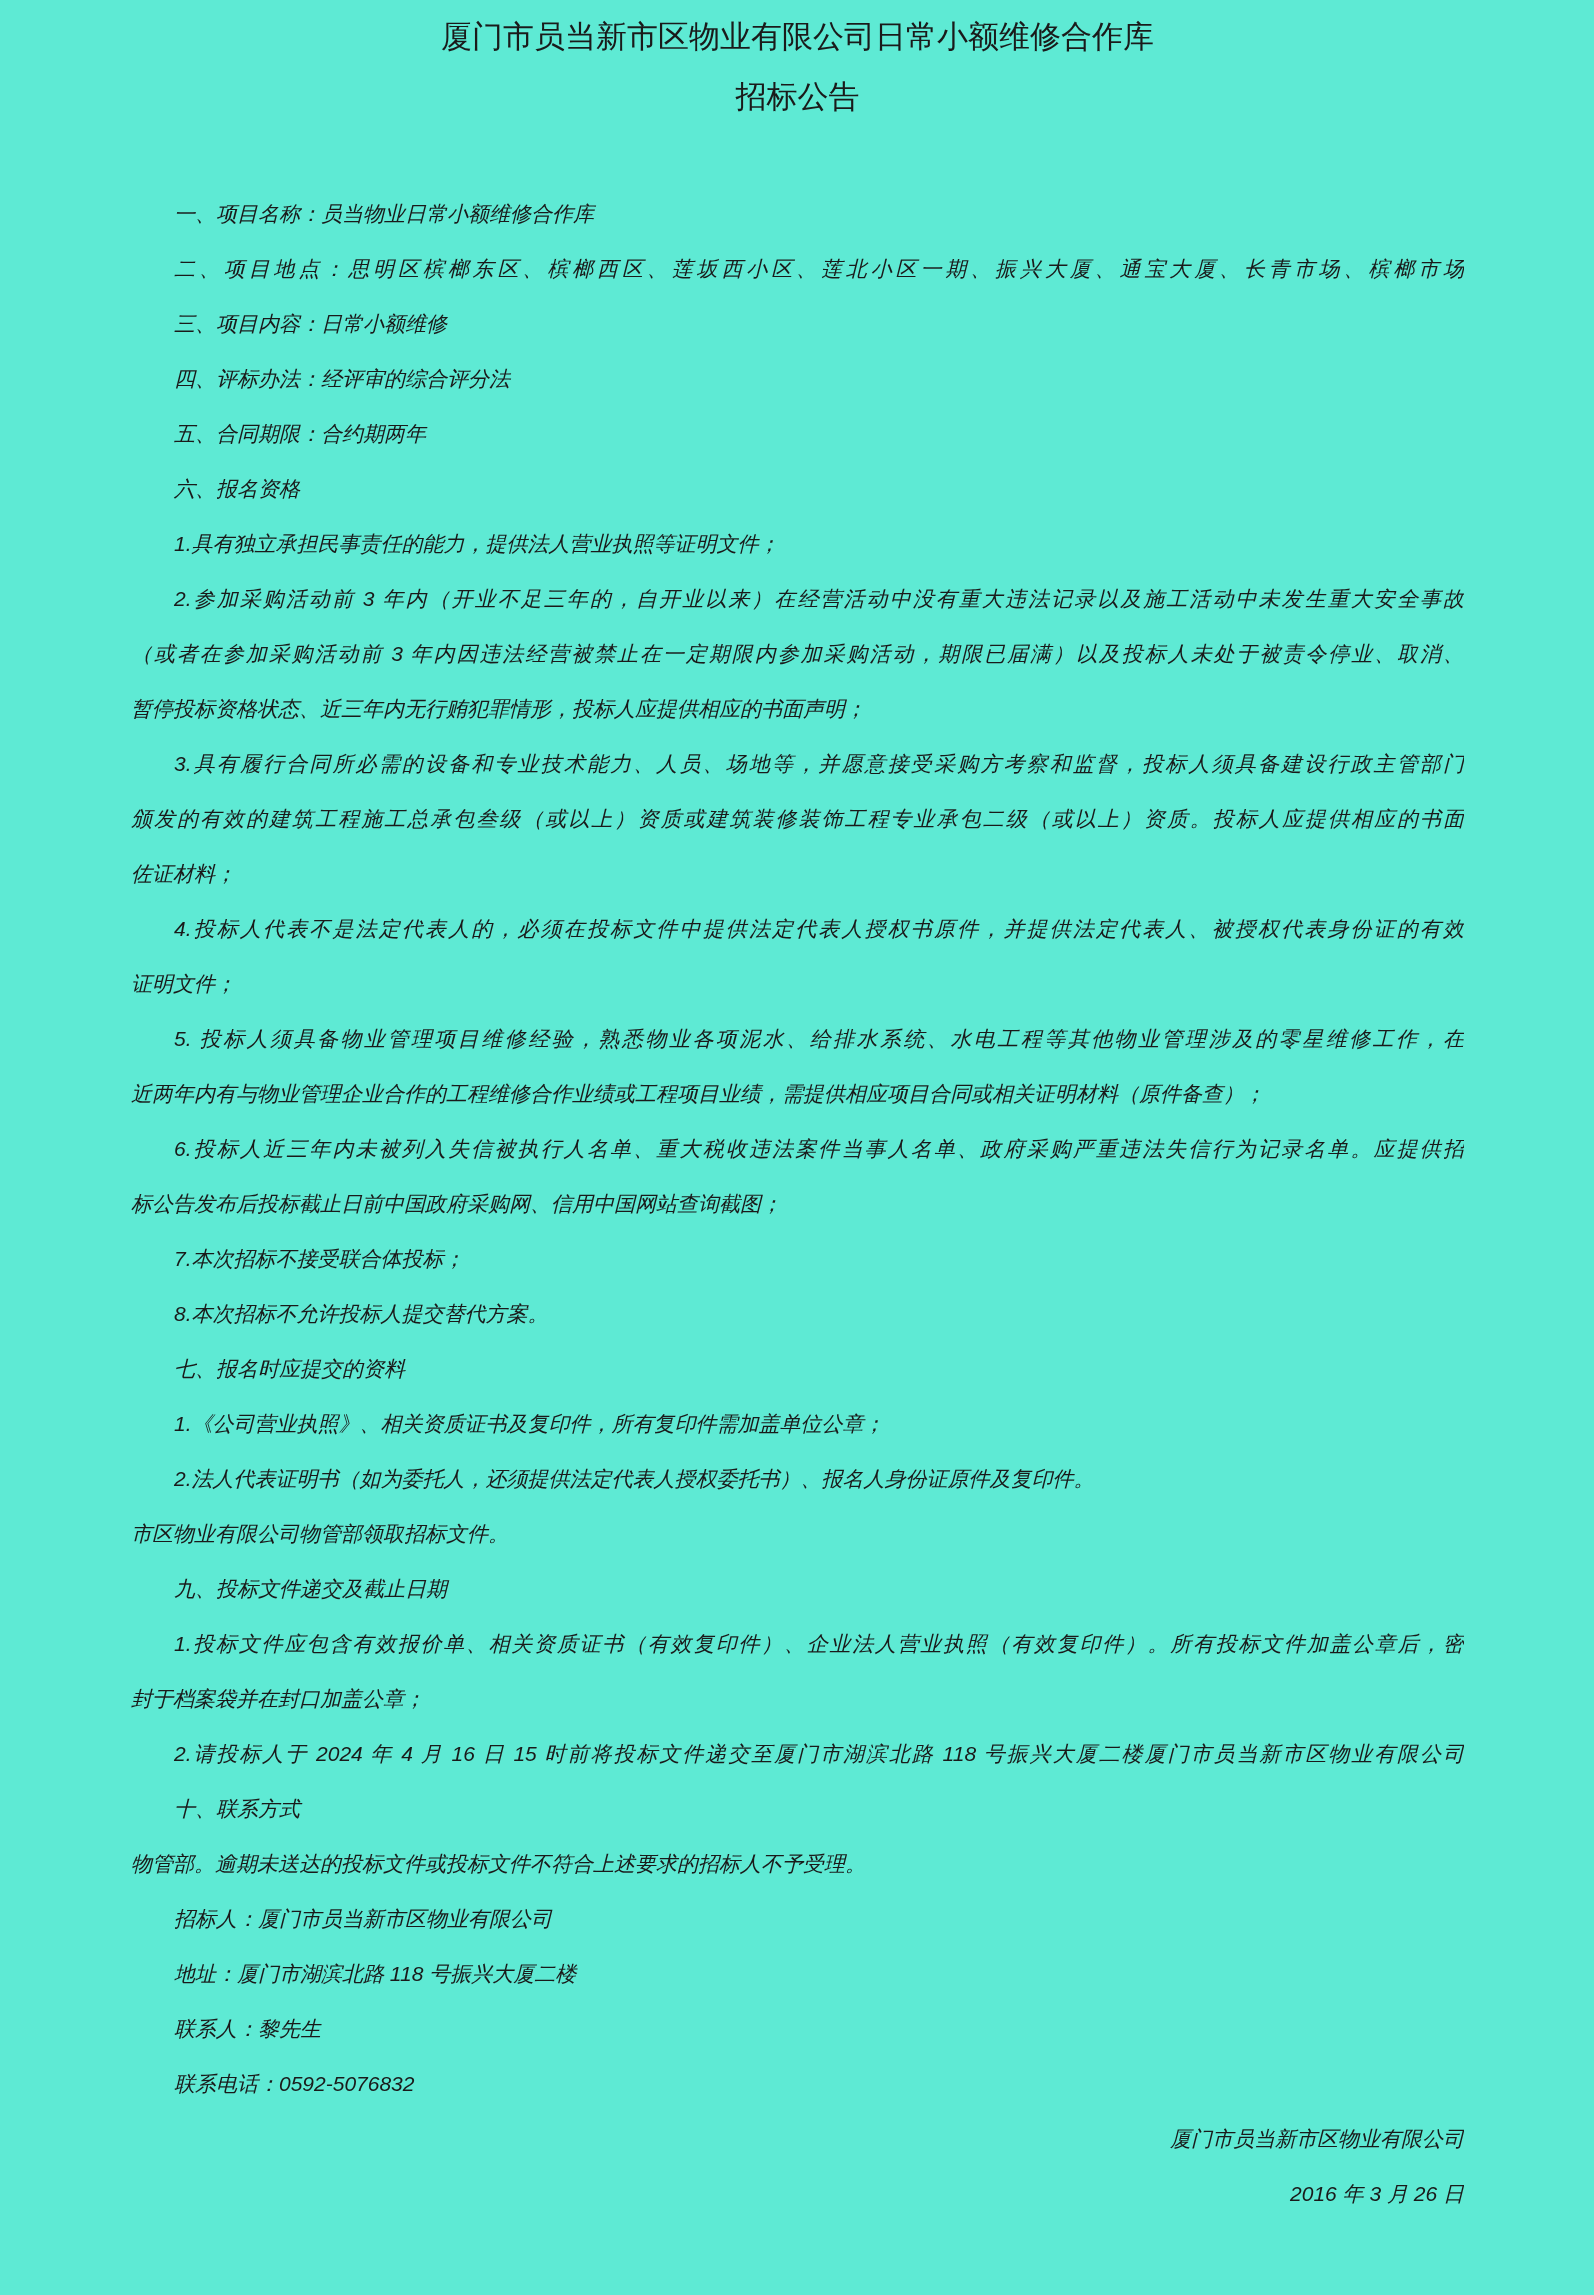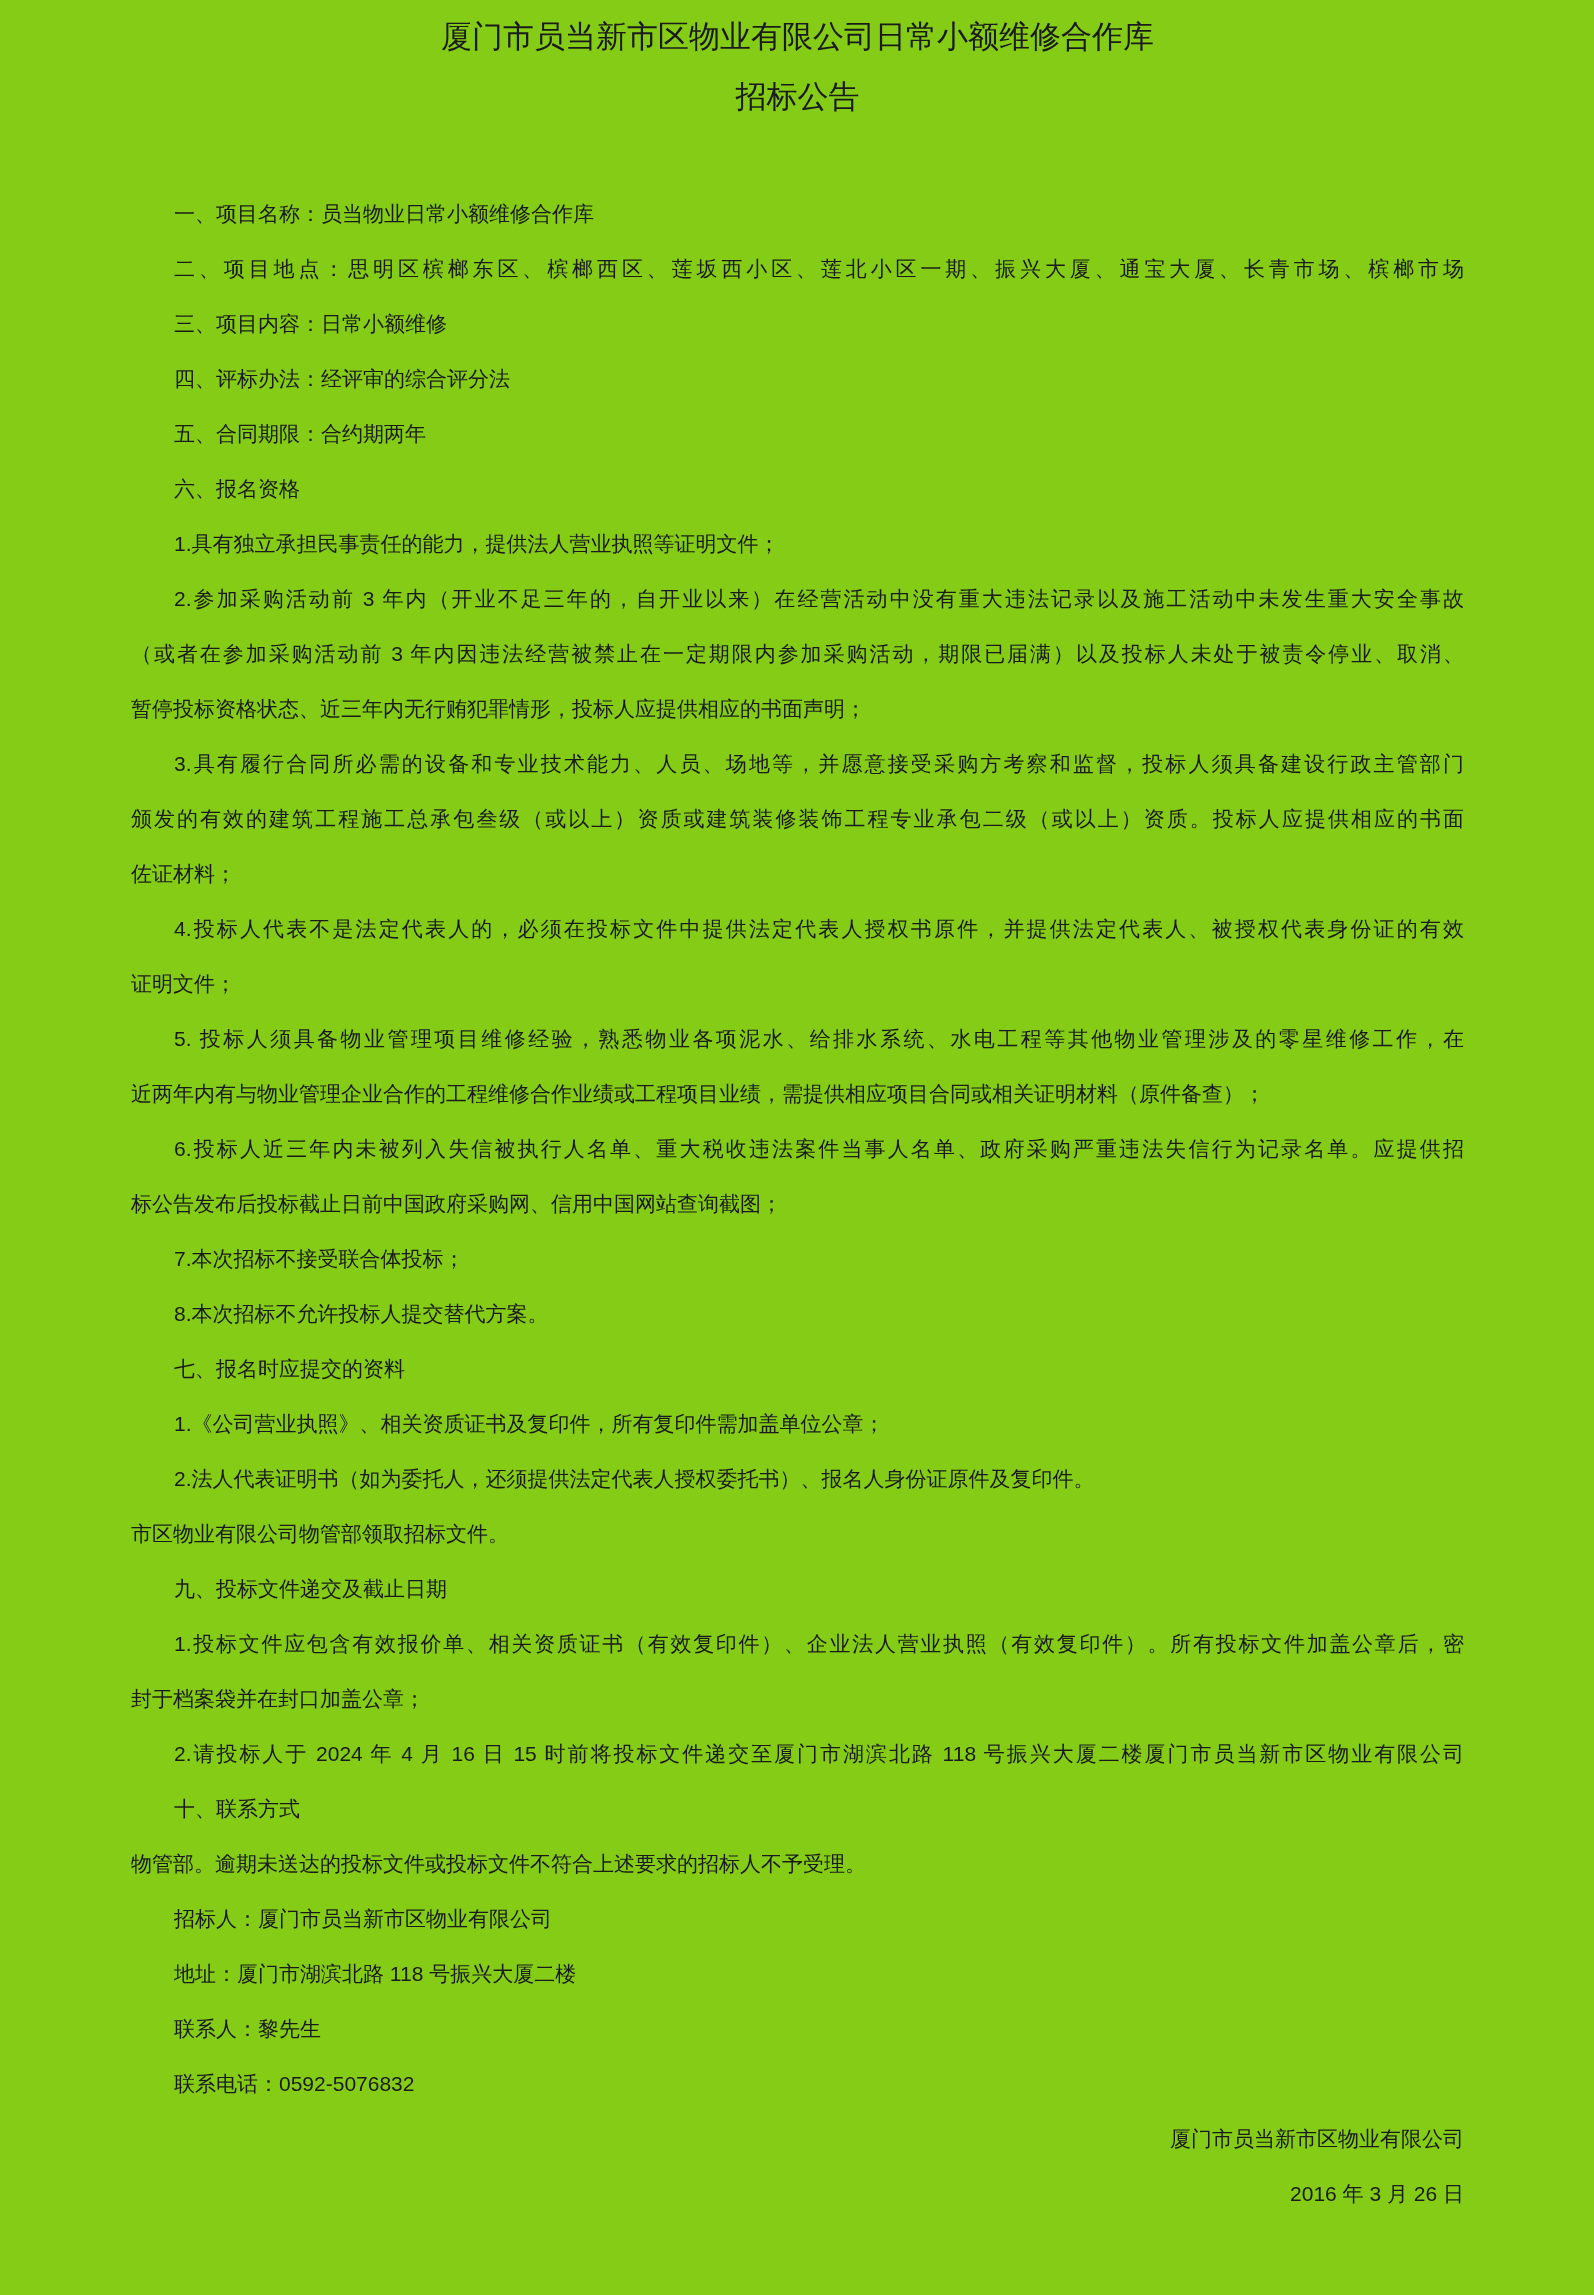--- a/index.html
+++ b/index.html
@@ -4,21 +4,21 @@
 <style>
   html, body {
     margin: 0;
     padding: 0;
     background: #ffffff;
   }
   .page {
     position: relative;
     width: 1595px;
     height: 2295px;
-    background: #84cc16;
+    background: #5eead4;
     overflow: hidden;
     font-family: "Liberation Sans", "DejaVu Sans", sans-serif;
     color: #1a1a1a;
   }
   .content {
     padding: 7px 131px 0 131px;
   }
   .doc-title {
     font-size: 31px;
     line-height: 60px;
@@ -30,20 +30,21 @@
   .title-spacer {
     height: 59px;
   }
   .doc-body .line {
     font-size: 21px;
     line-height: 55px;
     height: 55px;
     text-align: left;
     white-space: normal;
     overflow: hidden;
+    font-style: italic;
   }
   .doc-body .line.indent {
     text-indent: 43px;
   }
   .doc-body .line.full {
     text-align: justify;
     text-align-last: justify;
   }
   .doc-body .line.right {
     text-align-last: right;

